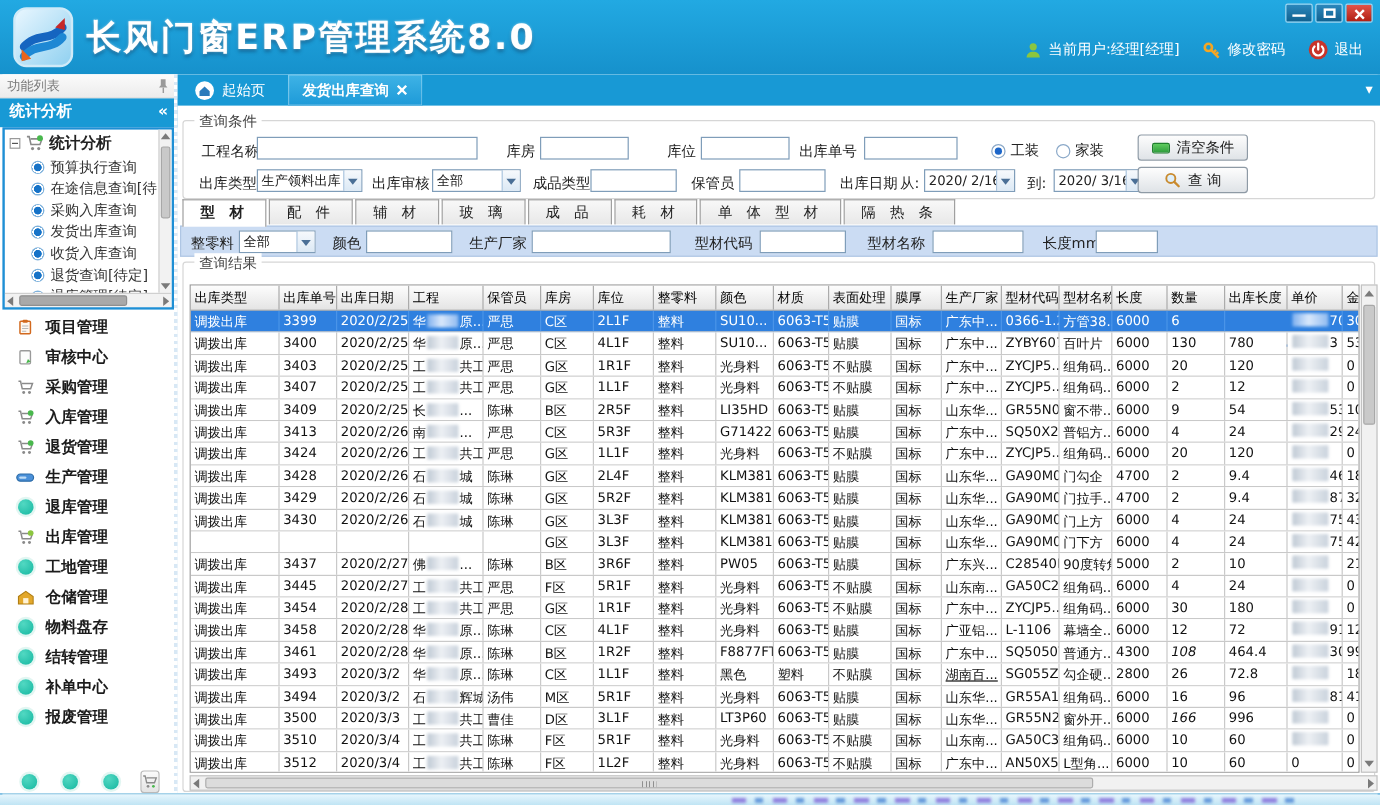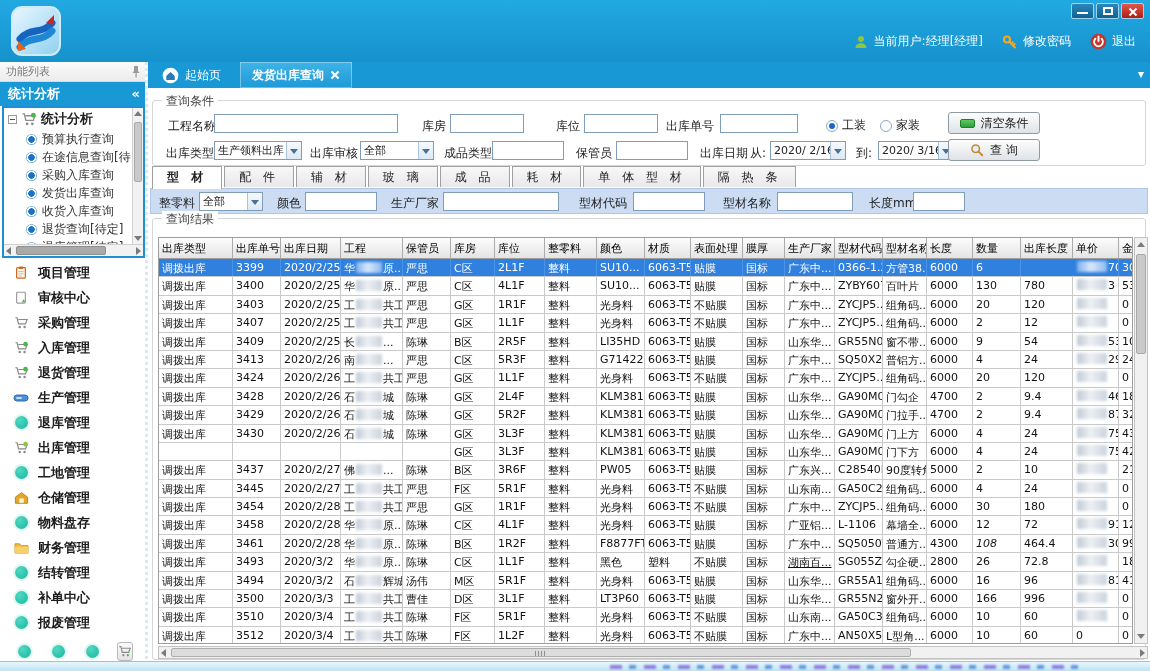--- a/index.html
+++ b/index.html
@@ -130,20 +130,21 @@
               <stop offset="1" stop-color="#8FD0F0"></stop>
             </linearGradient>
           </defs>
         <rect x="2" y="2" width="48" height="48" rx="10" fill="url(#lg)" stroke="#CFEAF8" stroke-width="2"></rect>
         <path d="M10 34 C20 22,32 30,42 18" stroke="#1565C0" stroke-width="7" fill="none" stroke-linecap="round"></path>
         <path d="M10 42 C20 30,32 38,42 26" stroke="#1E88D4" stroke-width="7" fill="none" stroke-linecap="round"></path>
         <path d="M8 36 l8 8 -8 2 z" fill="#E8641B"></path>
         <path d="M44 10 l-8 8 8 2 z" fill="#C62828"></path>
       </svg>
     </div>
+    <div class="app-title">长风门窗ERP管理系统8.0</div>
     <div class="win-controls">
       <div class="wbtn">
           <span class="g-min"></span>
         </div>
       <div class="wbtn">
           <span class="g-max"></span>
         </div>
       <div class="wbtn close">
           <span class="g-x"></span>
         </div>
@@ -334,29 +335,20 @@
           <span>仓储管理</span>
         </div>
         <div class="menu-item">
           <span class="mi">
             <span class="tealdot"></span>
           </span>
           <span>物料盘存</span>
         </div>
         <div class="menu-item">
           <span class="mi">
-            <svg width="15" height="13" viewBox="0 0 16 14">
-              <path d="M1 3h5l1.5 2H15v8H1z" fill="#F2BC3B" stroke="#C8921B"></path>
-              <path d="M1 6h14v7H1z" fill="#F8D06B"></path>
-            </svg>
-          </span>
-          <span>财务管理</span>
-        </div>
-        <div class="menu-item">
-          <span class="mi">
             <span class="tealdot"></span>
           </span>
           <span>结转管理</span>
         </div>
         <div class="menu-item">
           <span class="mi">
             <span class="tealdot"></span>
           </span>
           <span>补单中心</span>
         </div>
@@ -909,21 +901,21 @@
               <div class="tc" style="width: 50px;">3L1F</div>
               <div class="tc" style="width: 52px;">整料</div>
               <div class="tc" style="width: 48px;">LT3P60</div>
               <div class="tc" style="width: 46px;">6063-T5</div>
               <div class="tc" style="width: 52px;">贴膜</div>
               <div class="tc" style="width: 42px;">国标</div>
               <div class="tc" style="width: 50px;">山东华...</div>
               <div class="tc" style="width: 48px;">GR55N26</div>
               <div class="tc" style="width: 44px;">窗外开...</div>
               <div class="tc" style="width: 46px;">6000</div>
-              <div class="tc" style="width: 48px;">166</div>
+              <div class="tc" style="width: 48px; font-style: italic;">166</div>
               <div class="tc" style="width: 52px;">996</div>
               <div class="tc" style="width: 46px;"><span class="rd rd-price"></span></div>
               <div class="tc" style="width: 40px;">0</div>
             </div>
             <div class="trow">
               <div class="tc" style="width: 74px;">调拨出库</div>
               <div class="tc" style="width: 48px;">3510</div>
               <div class="tc" style="width: 60px;">2020/3/4</div>
               <div class="tc" style="width: 62px;"><span>工</span><span class="rd"></span><span>共工程</span></div>
               <div class="tc" style="width: 48px;">陈琳</div>

